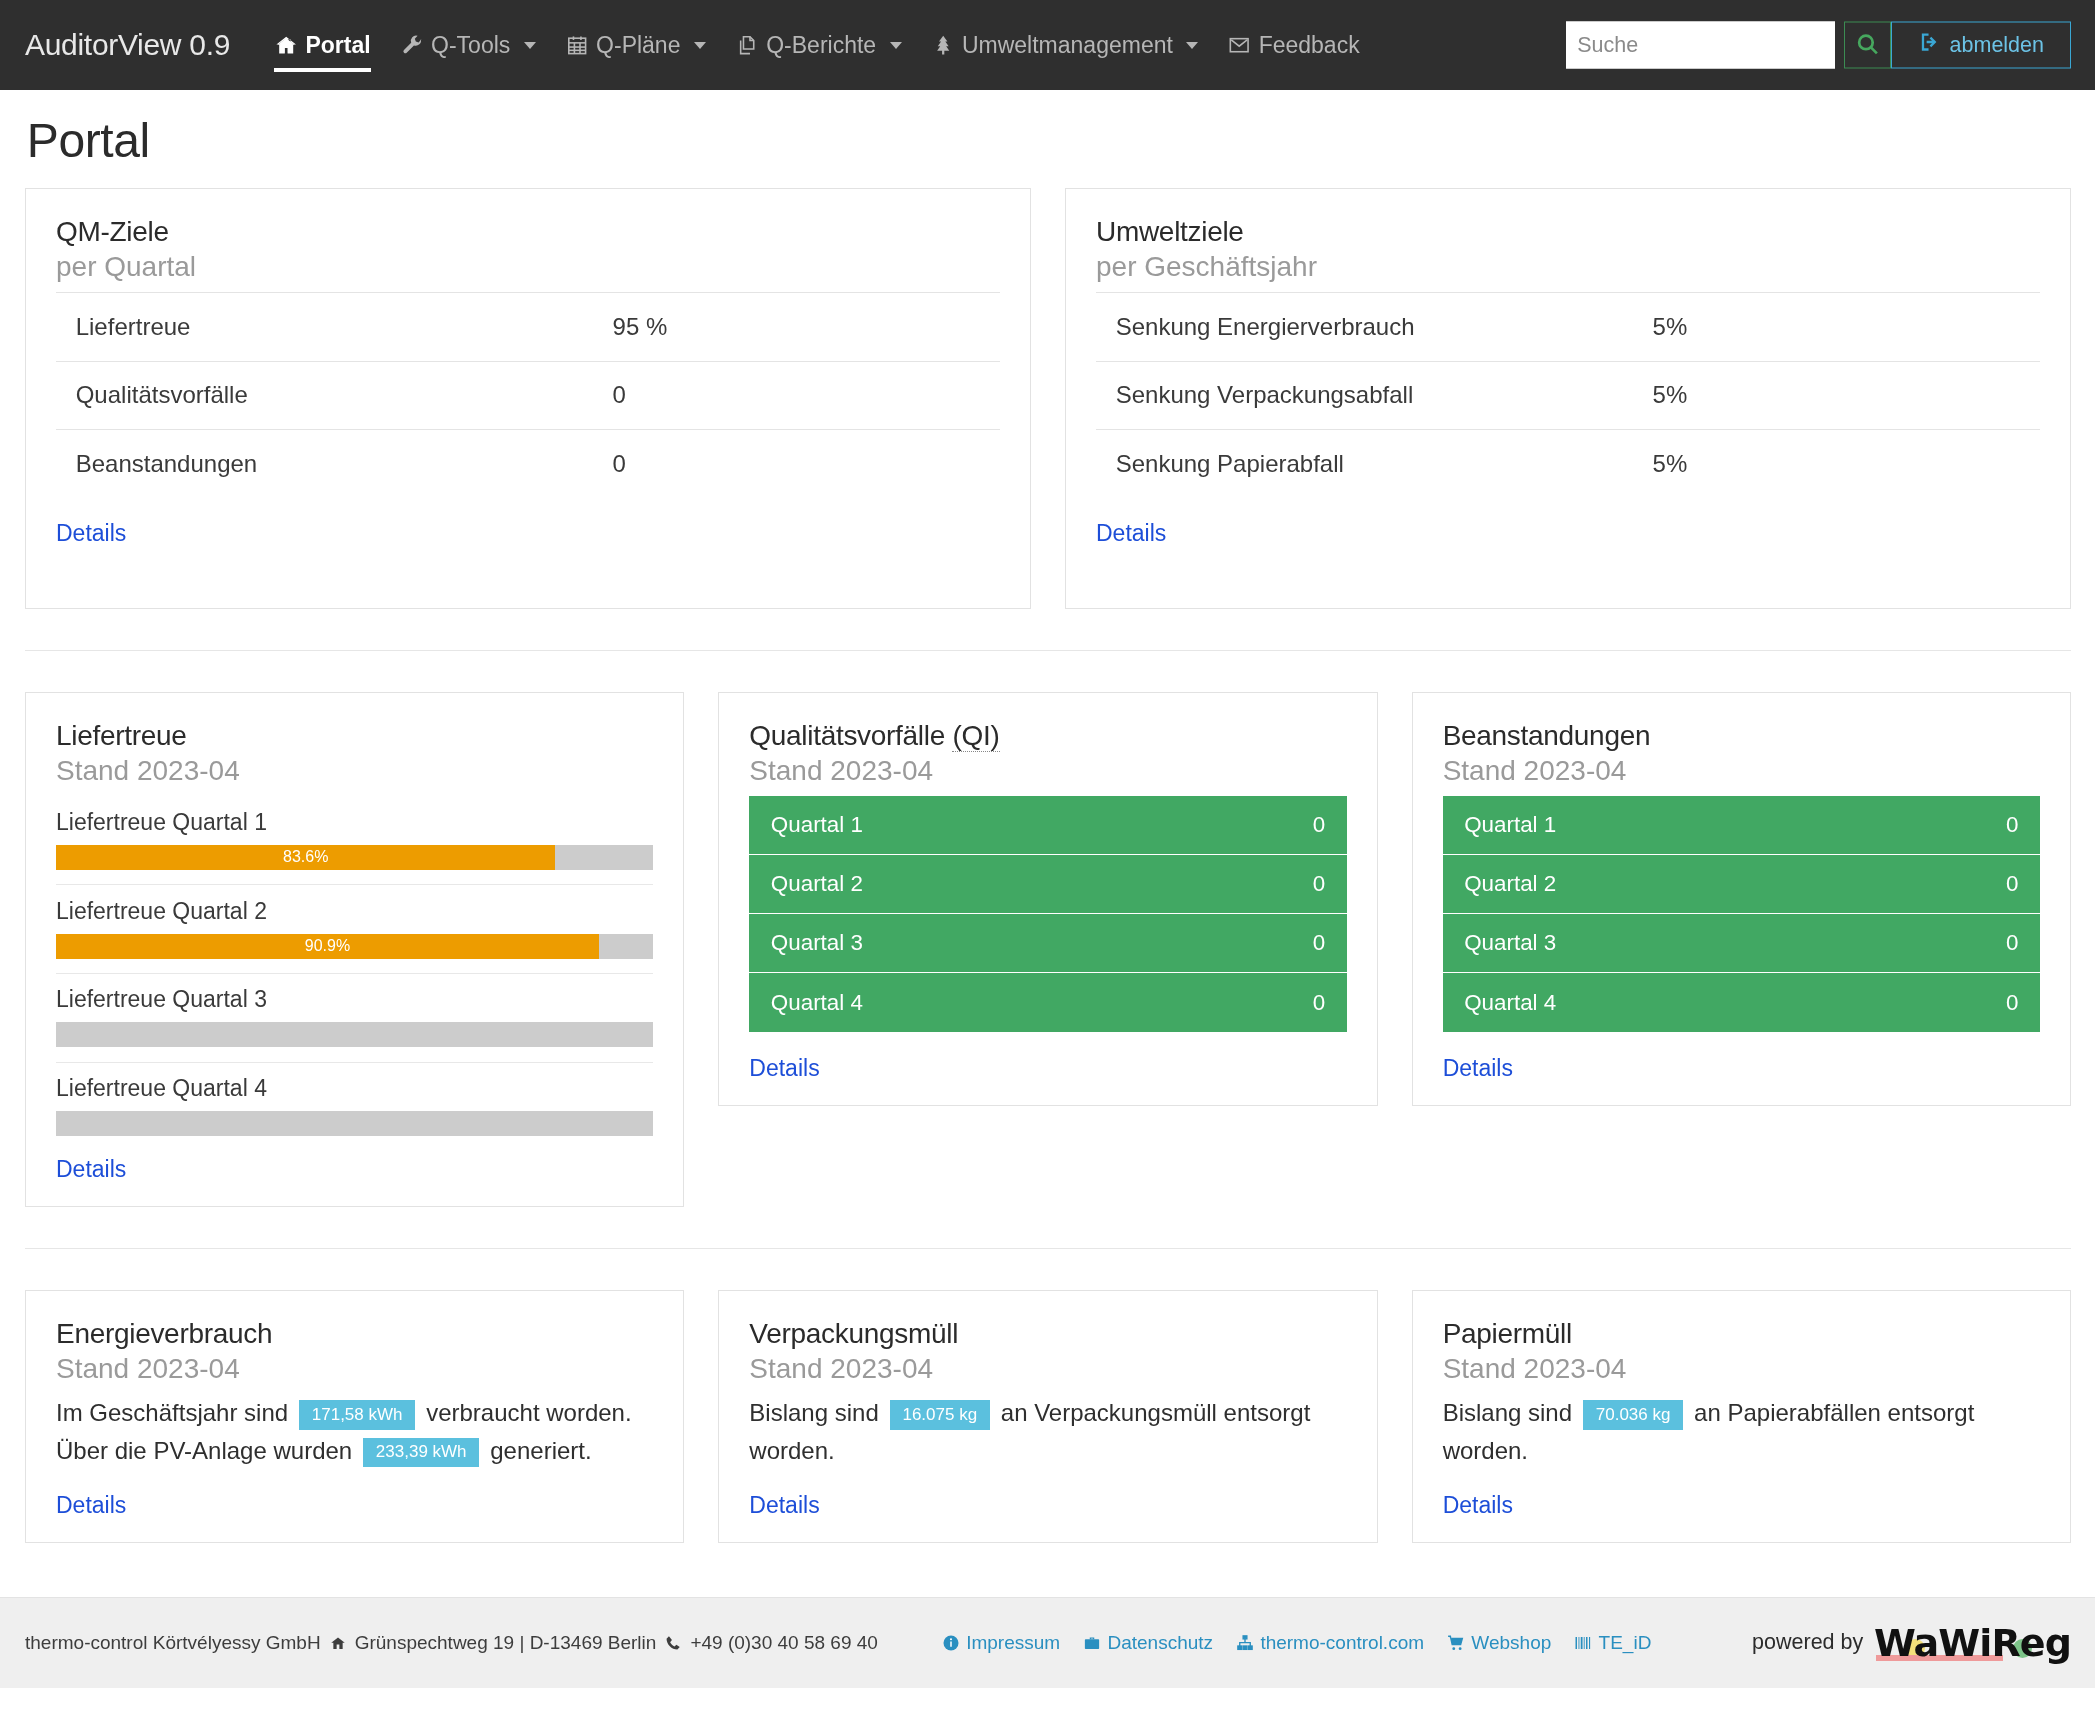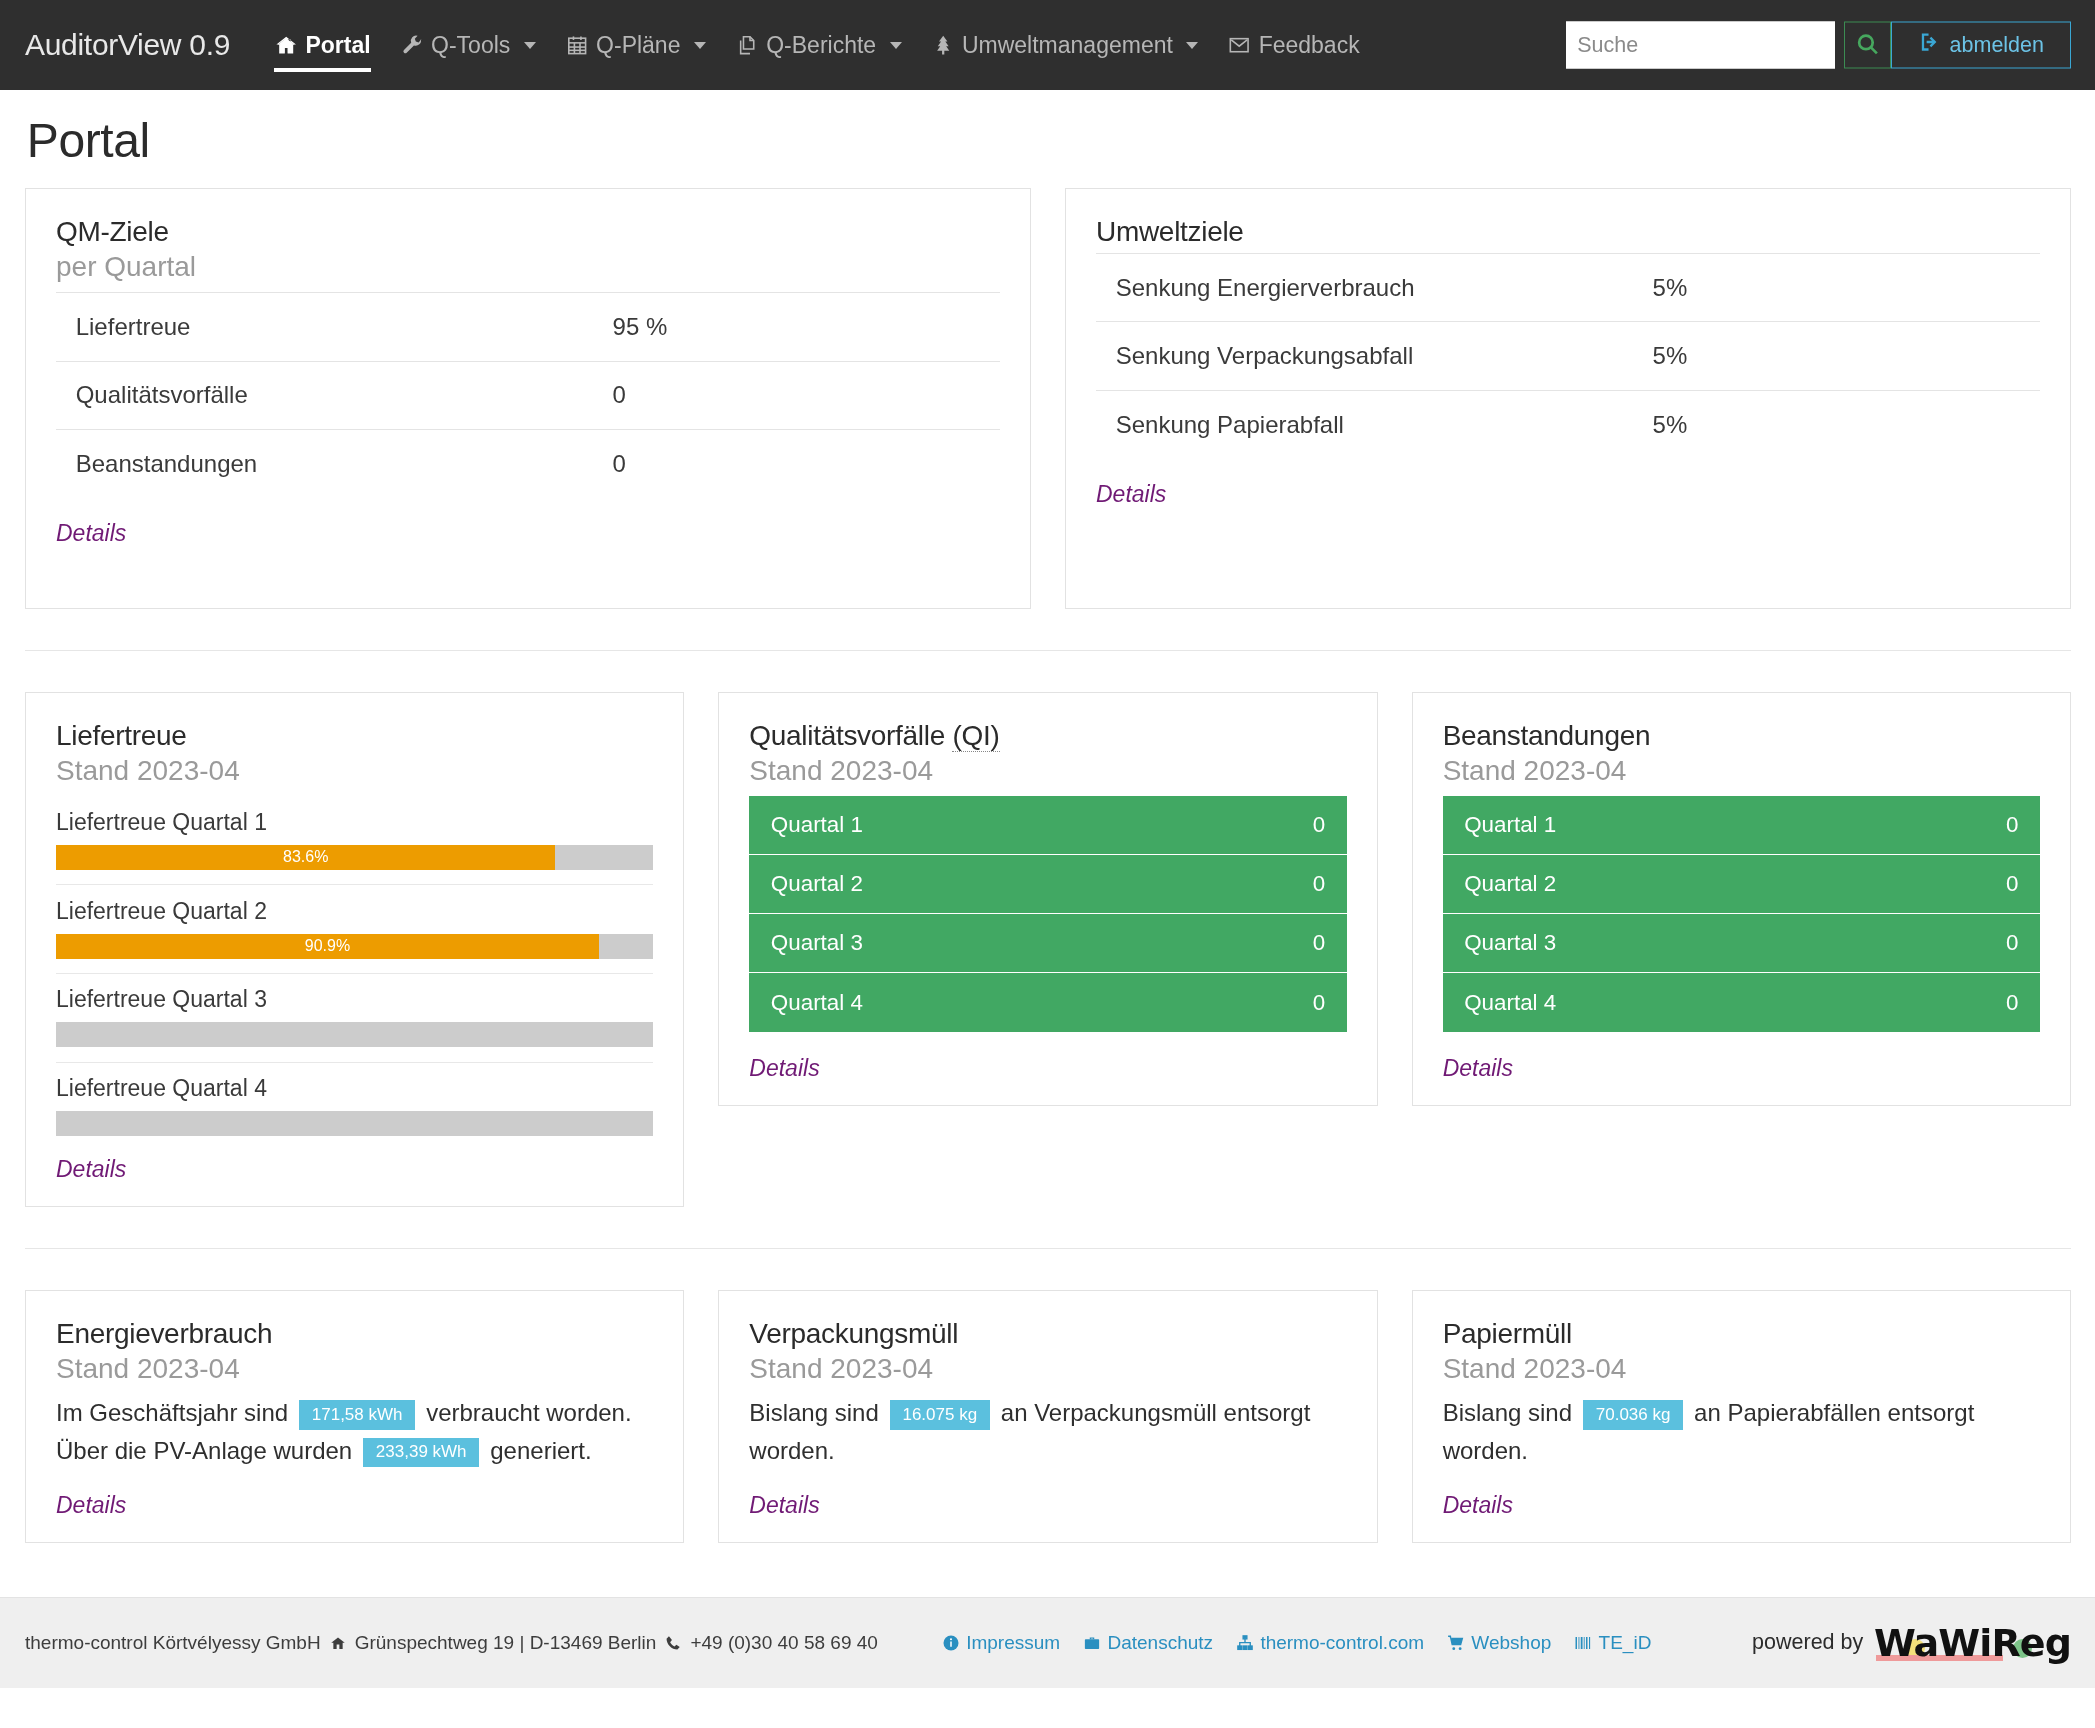--- a/index.html
+++ b/index.html
@@ -146,26 +146,25 @@
   .goal-table td {
     padding: 19.7px 0 19.7px 19.7px;
     font-size: 24px;
     color: #3a3a3a;
     font-weight: 400;
   }
   .goal-table td.val { text-align: left; width: 42%; padding-left: 9px; }
 
   .details-link {
     display: inline-block;
-    color: #701a75;
+    color: #1d4ed8;
     font-size: 23px;
     margin-top: 23px;
     text-decoration: none;
     cursor: pointer;
-    font-style: italic;
   }
 
   
   .prog-block { padding: 12.5px 0 14.3px 0; }
   .prog-block + .prog-block { border-top: 0.9px solid #e8e8e8; }
   .prog-label {
     font-size: 23px;
     color: #3a3a3a;
     margin-bottom: 9px;
   }
@@ -409,20 +408,21 @@
           <td>Beanstandungen</td>
           <td class="val">0</td>
         </tr>
       </tbody>
         </table>
       <a class="details-link">Details</a>
     </div>
 
     <div class="card card-half">
       <h2>Umweltziele</h2>
+      <div class="subtitle">per Geschäftsjahr</div>
       <table class="goal-table">
         <tbody>
             <tr>
           <td>Senkung Energierverbrauch</td>
           <td class="val">5%</td>
         </tr>
         <tr>
           <td>Senkung Verpackungsabfall</td>
           <td class="val">5%</td>
         </tr>

